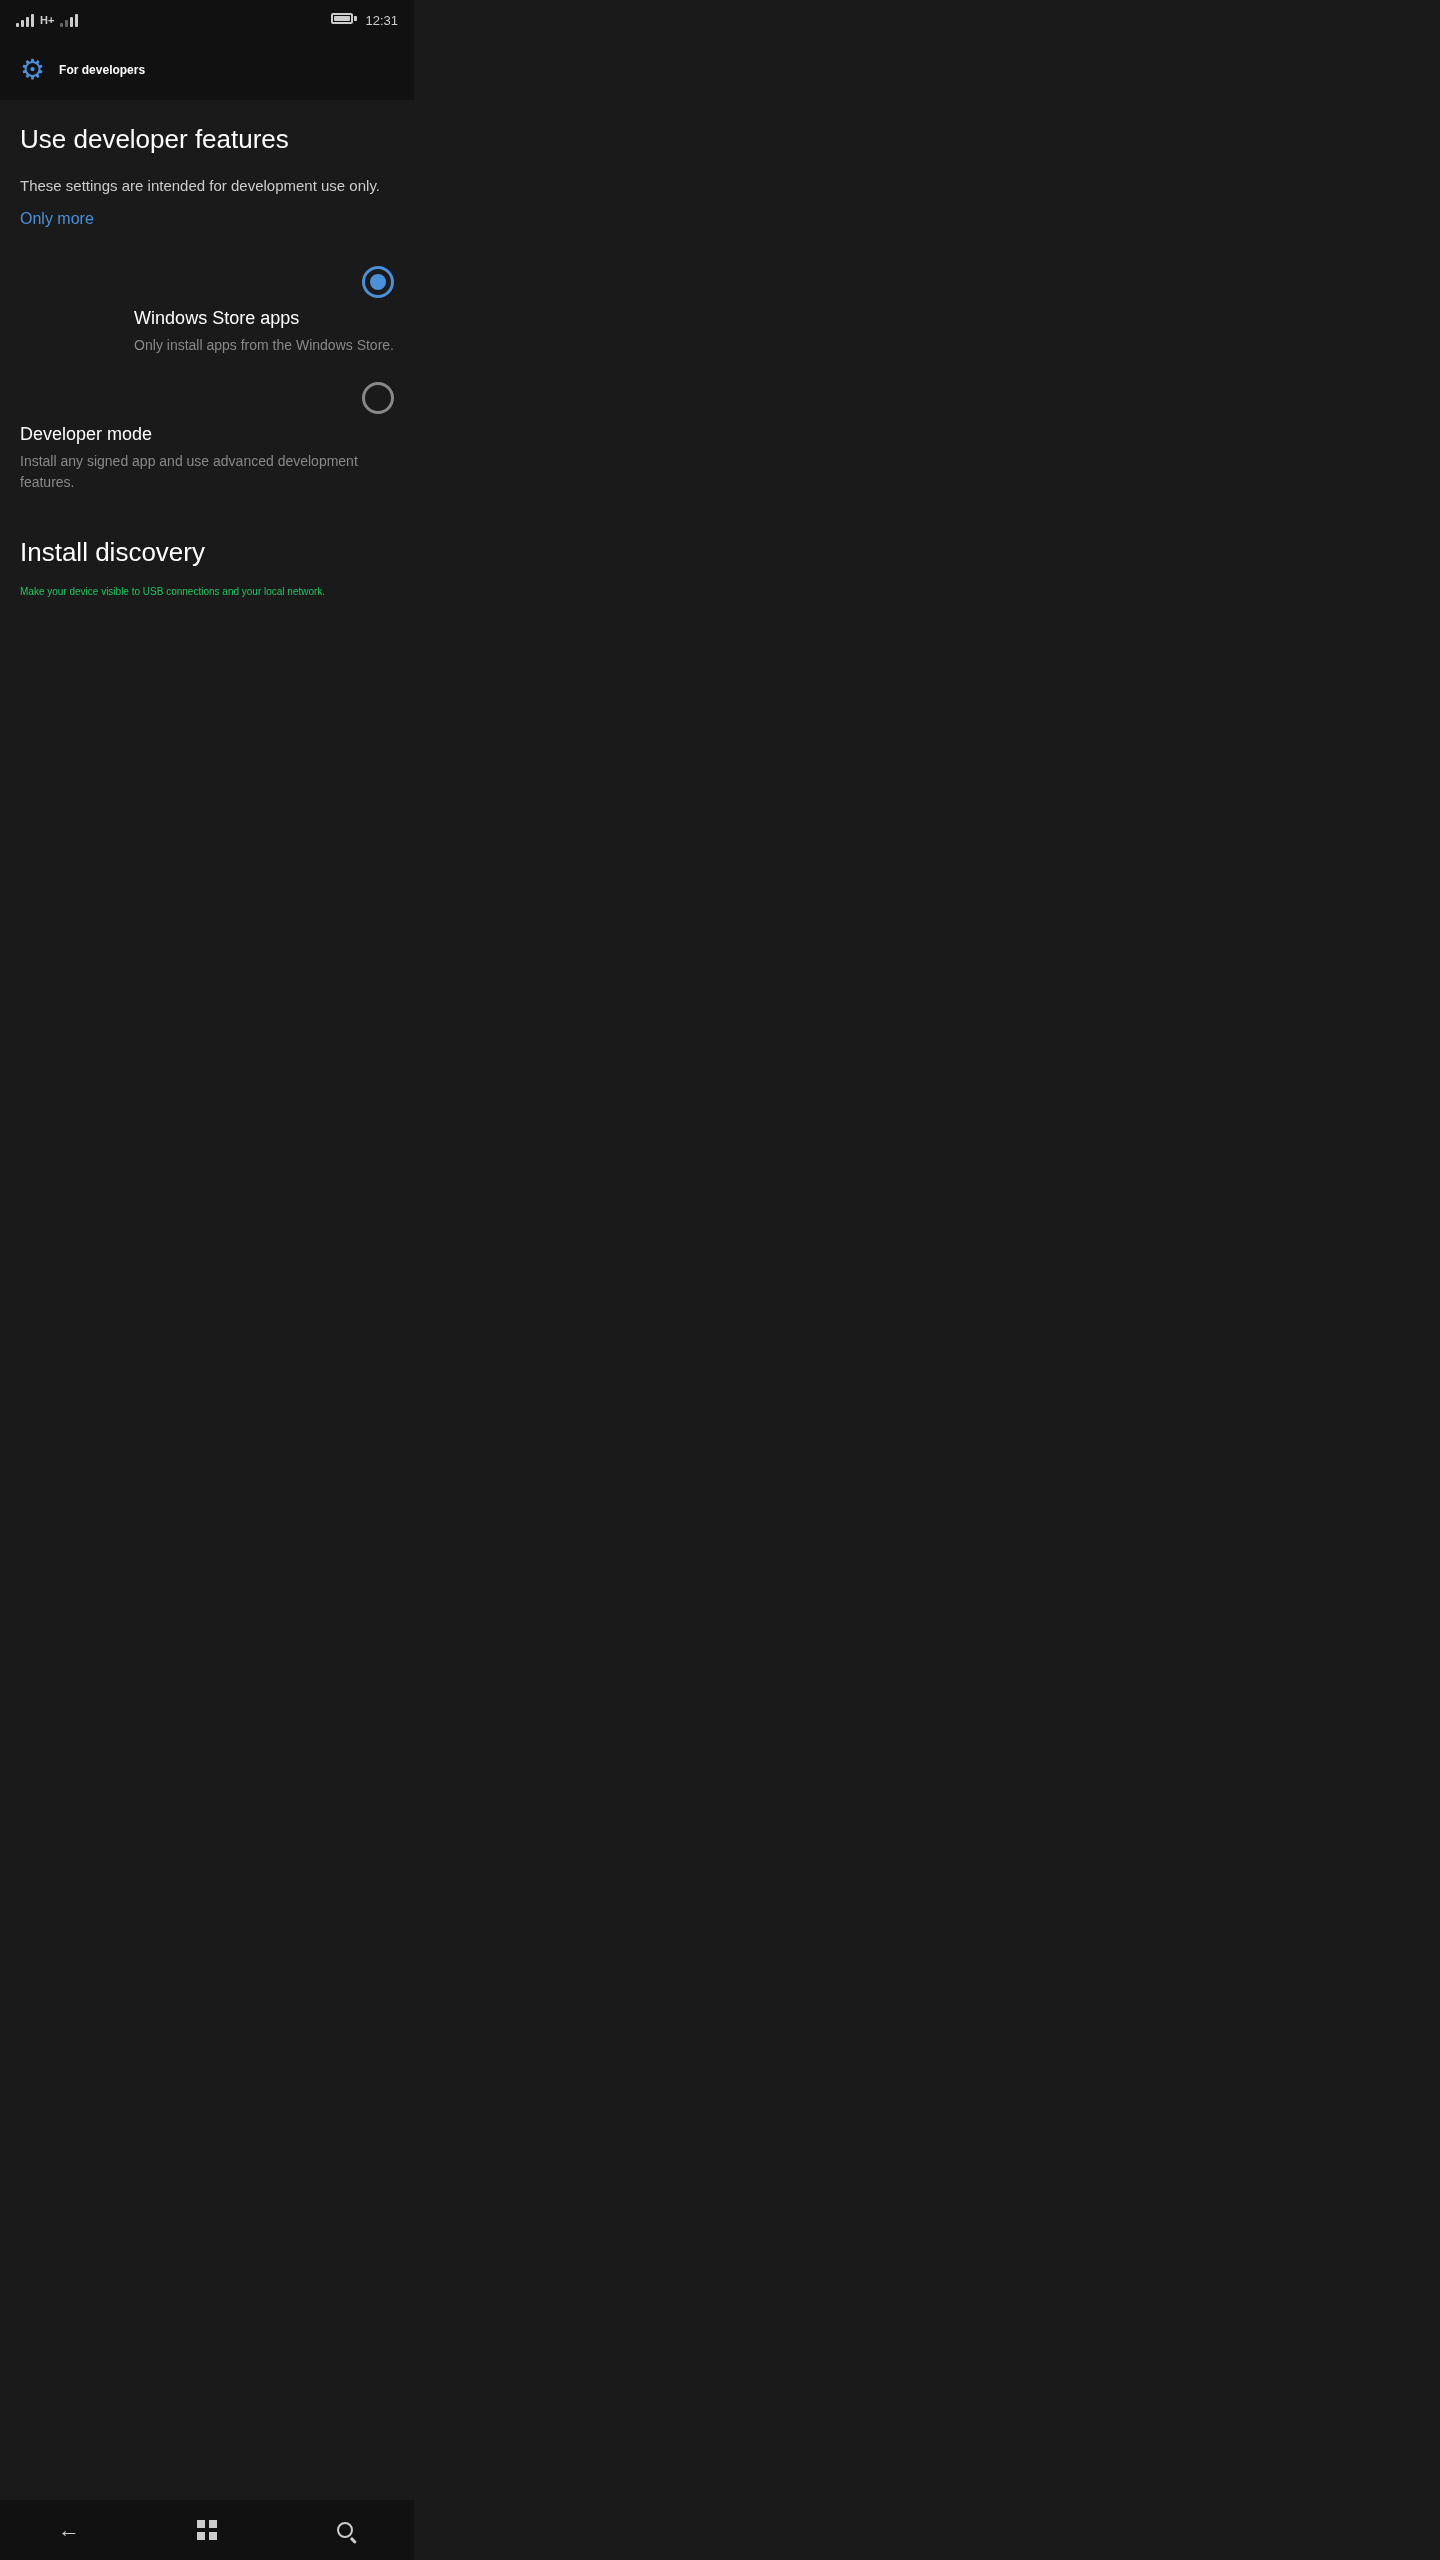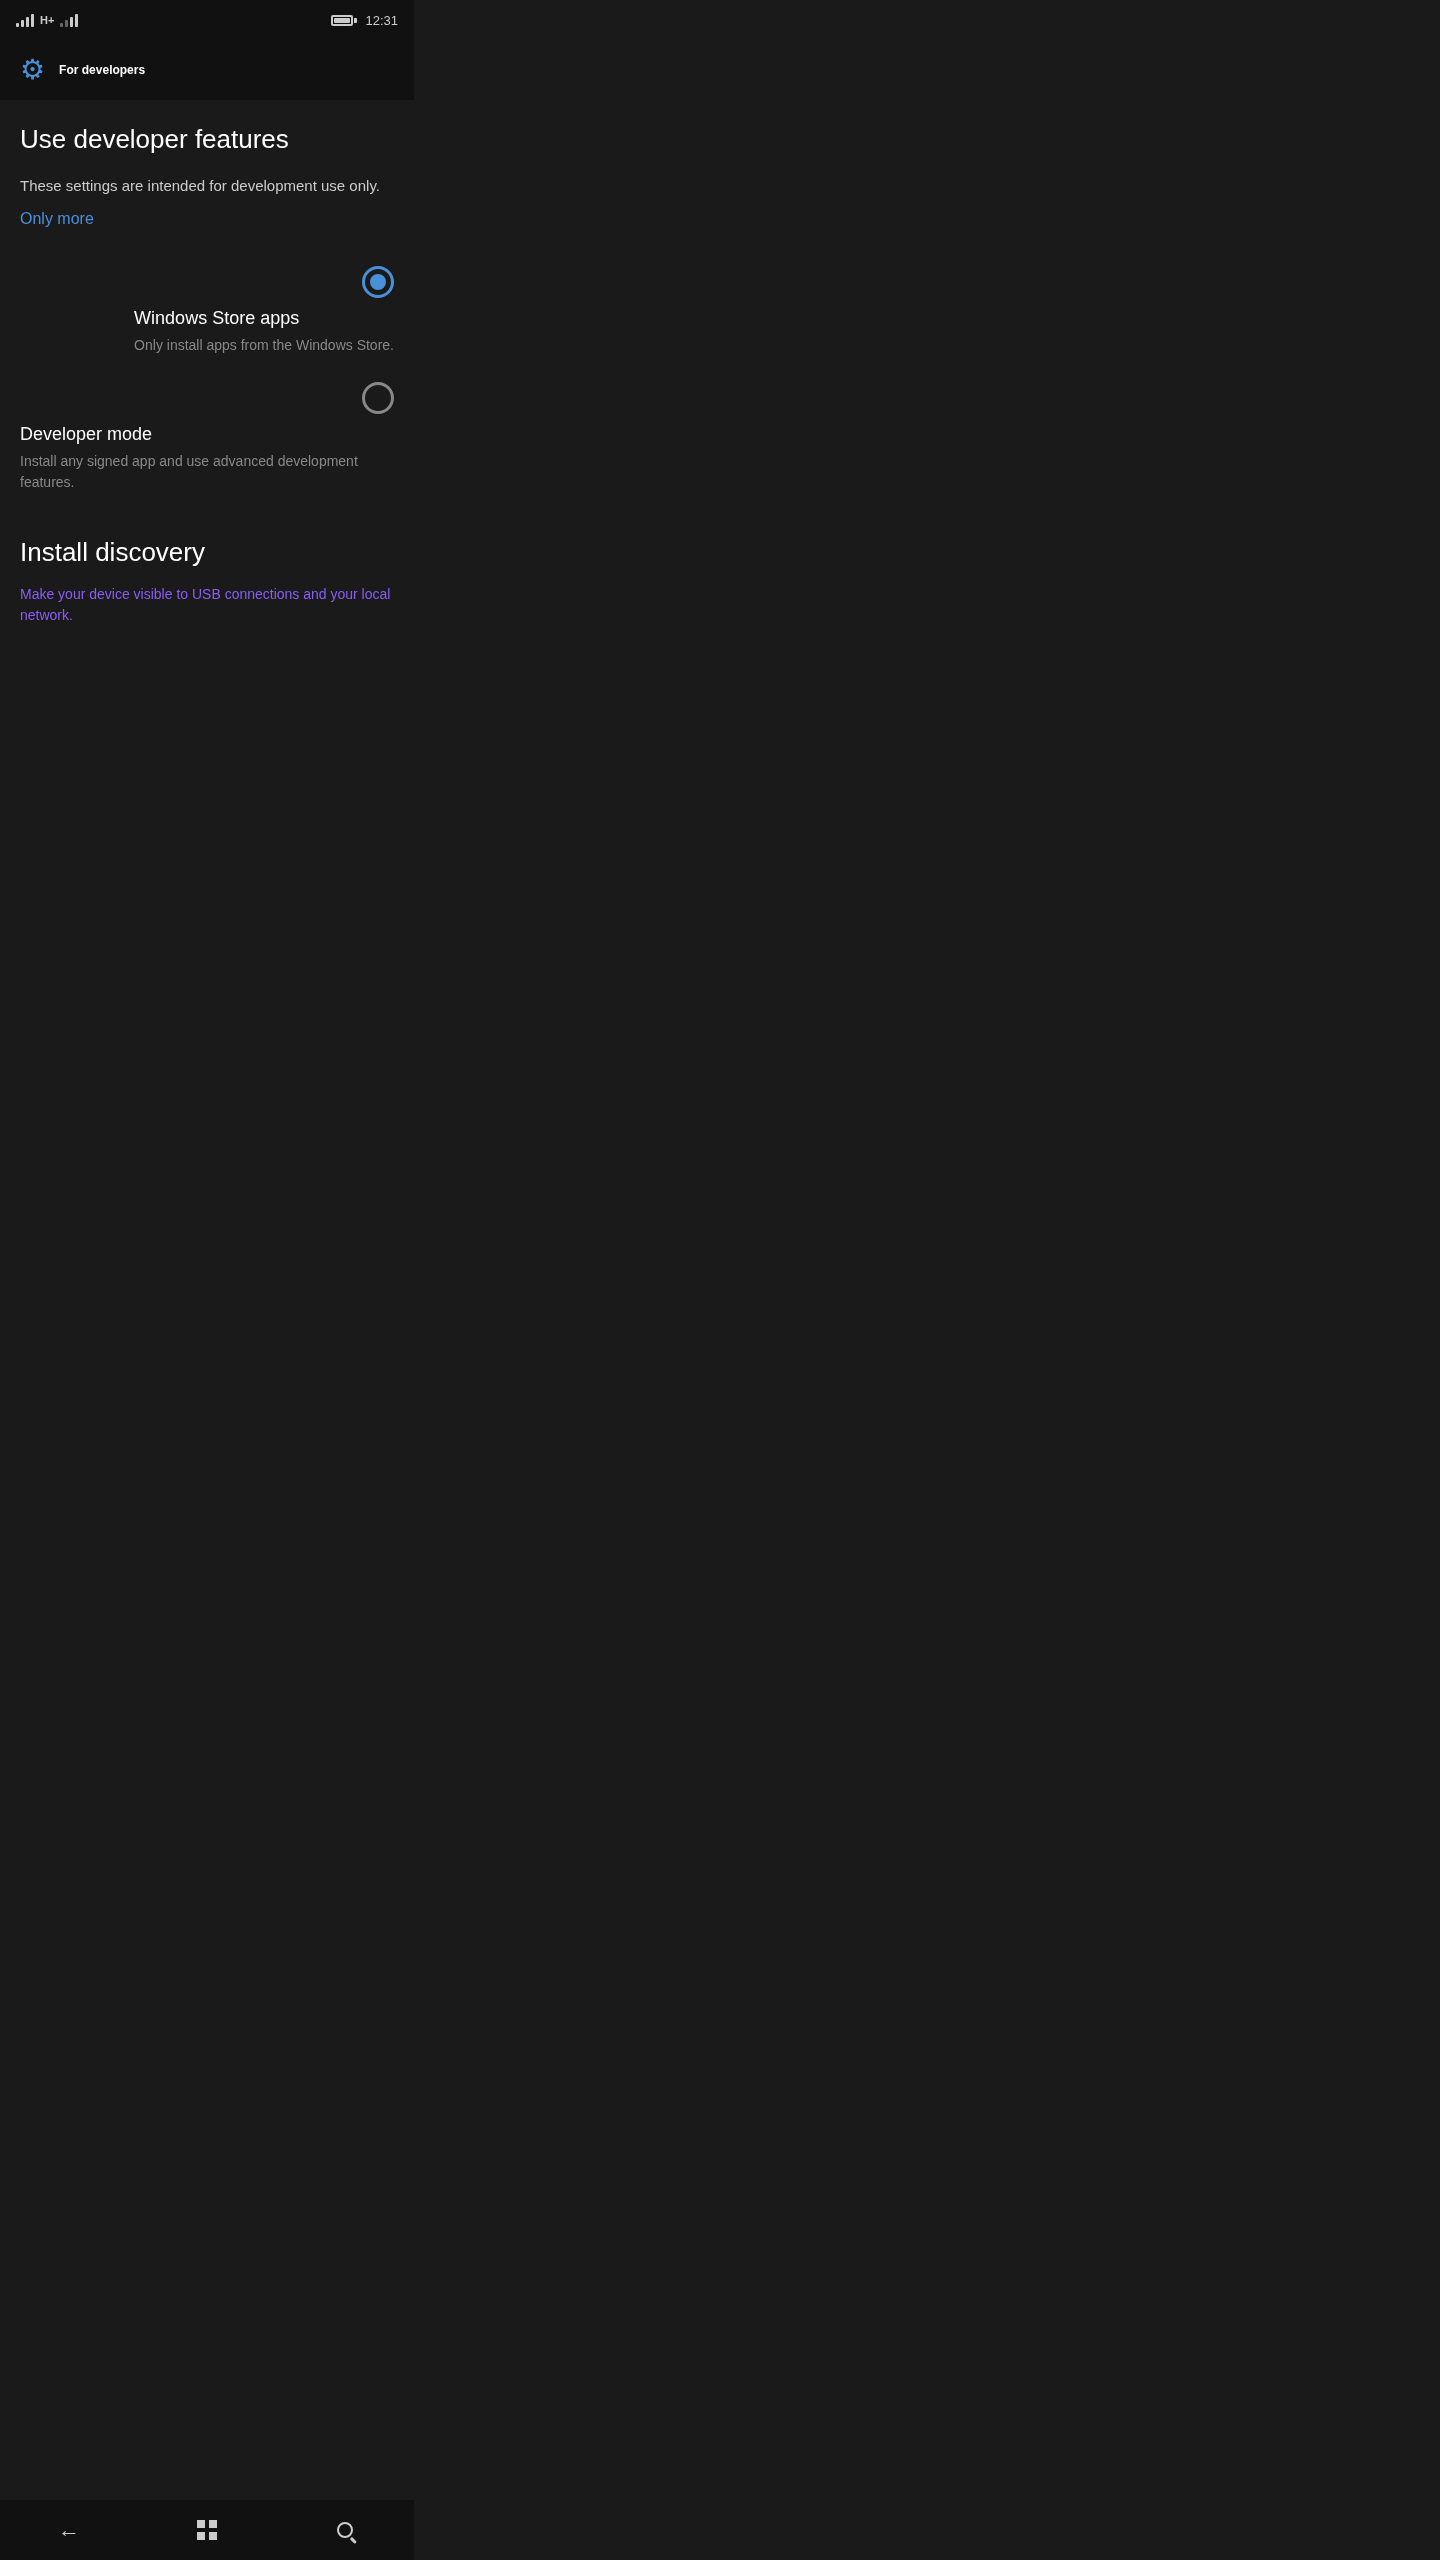--- a/index.html
+++ b/index.html
@@ -51,21 +51,21 @@
     }
 
     .network-type {
       font-size: 11px;
       color: #ccc;
       font-weight: bold;
     }
 
     .status-right {
       display: flex;
-      align-items: center;
+      align-items: flex-start;
       gap: 8px;
       color: #ccc;
       font-size: 13px;
       font-weight: 300;
     }
 
     .battery-icon {
       display: flex;
       align-items: center;
     }
@@ -207,22 +207,22 @@
     }
 
     .discovery-title {
       font-size: 26px;
       font-weight: 300;
       color: #ffffff;
       margin-bottom: 16px;
     }
 
     .discovery-desc {
-      font-size: 14px;
-      color: #8b5cf6;
+      font-size: 10px;
+      color: #22c55e;
       line-height: 1.5;
     }
 
     
     .bottom-nav {
       position: fixed;
       bottom: 0;
       left: 0;
       width: 414px;
       height: 60px;

